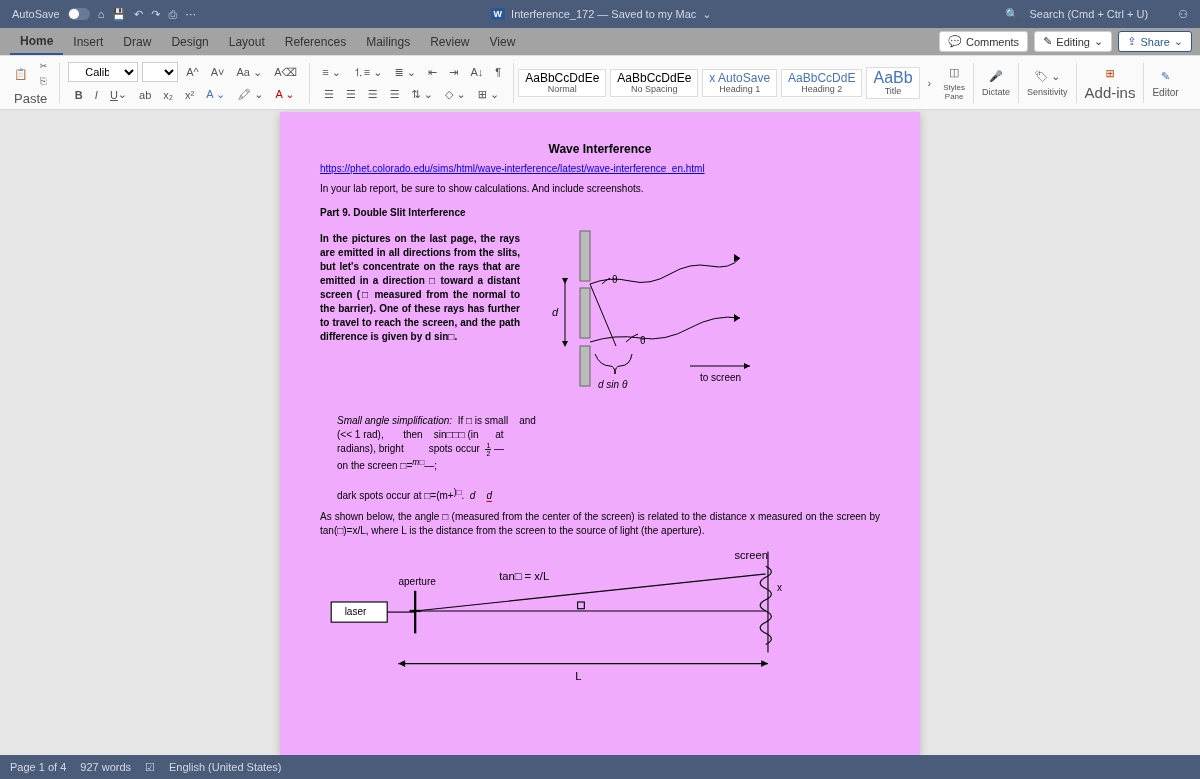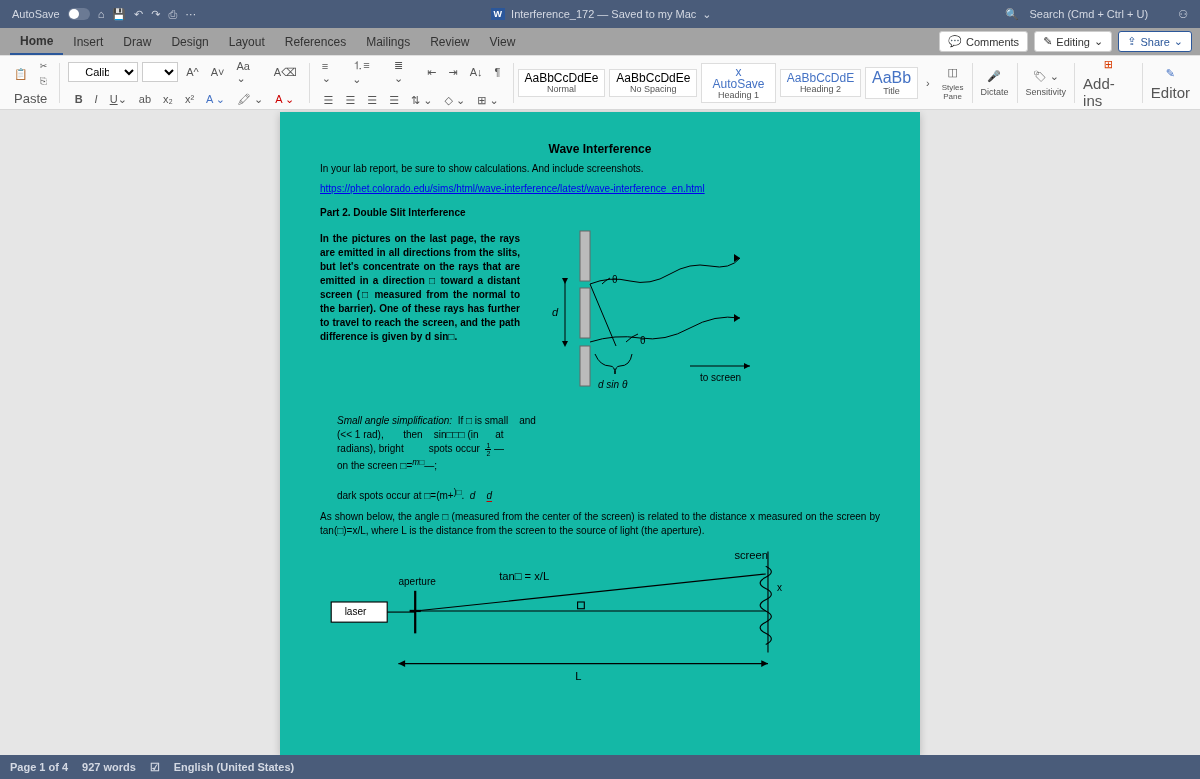--- a/index.html
+++ b/index.html
@@ -24,38 +24,38 @@
 .ribbon-group { display: flex; flex-direction: column; align-items: center; gap: 2px; padding: 2px 4px; }
 .ribbon-sep { width: 1px; height: 40px; background: #ddd; }
 .ribbon-row { display: flex; align-items: center; gap: 4px; }
 .ribbon-btn { padding: 2px 4px; cursor: pointer; border-radius: 2px; display: flex; align-items: center; }
 .font-select { border: 1px solid #ccc; padding: 2px 12px; font-size: 11px; background: #fff; }
 .style-box { border: 1px solid #ddd; padding: 2px 6px; font-size: 9px; text-align: center; background: #fff; cursor: pointer; min-width: 50px; }
 .style-box .preview { font-size: 12px; color: #000; line-height: 1; }
 .style-box.title .preview { font-size: 16px; color: #4472c4; }
 
 .doc-area { position: absolute; top: 110px; bottom: 24px; left: 0; right: 0; background: #e6e6e6; overflow: hidden; display: flex; justify-content: center; }
-.page { width: 640px; background: #14b8a6; margin-top: 2px; box-shadow: 0 2px 8px rgba(0,0,0,0.2); padding: 30px 40px; font-size: 10px; color: #000; position: relative; overflow: hidden; }
+.page { width: 640px; background: #f0abfc; margin-top: 2px; box-shadow: 0 2px 8px rgba(0,0,0,0.2); padding: 30px 40px; font-size: 10px; color: #000; position: relative; overflow: hidden; }
 
 .page h2 { text-align: center; font-size: 12px; font-weight: 600; margin-bottom: 6px; }
 .page a { color: #0000ee; text-decoration: underline; font-size: 10px; }
 .page p { margin: 6px 0; line-height: 1.4; }
 .page .section-title { font-weight: 600; margin-top: 10px; }
 
 .two-col { display: flex; gap: 20px; }
 .two-col .col-left { flex: 0 0 200px; text-align: justify; font-weight: bold; }
 .two-col .col-right { flex: 1; position: relative; }
 
 .diagram1 { position: relative; width: 240px; height: 180px; }
 .diagram1 svg { position: absolute; inset: 0; }
 
 .diagram2 { position: relative; width: 100%; height: 130px; margin-top: 8px; }
 .diagram2 svg { position: absolute; inset: 0; }
 
-.statusbar { position: absolute; bottom: 0; left: 0; right: 0; height: 24px; background: #4a5c7a; color: #d4d9e3; font-size: 11px; display: flex; align-items: center; padding: 0 10px; gap: 14px; font-weight: bold; }
+.statusbar { position: absolute; bottom: 0; left: 0; right: 0; height: 24px; background: #4a5c7a; color: #d4d9e3; font-size: 11px; display: flex; align-items: center; padding: 0 10px; gap: 14px; }
 .statusbar .right { margin-left: auto; display: flex; align-items: center; gap: 10px; }
 .zoom-slider { width: 80px; height: 2px; background: #8a95a8; position: relative; }
 .zoom-slider::after { content: ''; position: absolute; width: 8px; height: 8px; background: #d4d9e3; border-radius: 50%; top: -3px; left: 50%; }
 .vert-sep { width: 1px; height: 14px; background: #6b7a94; }
 
 .italic { font-style: italic; }
 .frac { display: inline-flex; flex-direction: column; font-size: 7px; line-height: 1; vertical-align: middle; text-align: center; }
 .frac .n { border-bottom: 1px solid #000; padding: 0 1px; }
 </style>
 </head>
@@ -199,30 +199,30 @@
     <span style="font-size:9px;">Sensitivity</span>
   </div>
   <div class="ribbon-sep"></div>
   <div class="ribbon-group">
     <span class="ribbon-btn" style="color:#d83b01;">⊞</span>
     <span style="font-size:15px;">Add-ins</span>
   </div>
   <div class="ribbon-sep"></div>
   <div class="ribbon-group">
     <span class="ribbon-btn" style="color:#4472c4;">✎</span>
-    <span style="font-size:15px;">Editor</span>
+    <span style="font-size:10px;">Editor</span>
   </div>
 </div>
 
 <div class="doc-area">
   <div class="page">
     <h2>Wave Interference</h2>
+    <p style="text-align:left;"><a>https://phet.colorado.edu/sims/html/wave-interference/latest/wave-interference_en.html</a></p>
     <p>In your lab report, be sure to show calculations. And include screenshots.</p>
-    <p style="text-align:left;"><a>https://phet.colorado.edu/sims/html/wave-interference/latest/wave-interference_en.html</a></p>
-    <p class="section-title">Part 2. Double Slit Interference</p>
+    <p class="section-title">Part 9. Double Slit Interference</p>
     <div class="two-col">
       <div class="col-left">
         <p><span>In the pictures on the last page, the rays are emitted in all directions from the slits, but let's concentrate on the rays that are emitted in a direction □ toward a distant screen (□ measured from the normal to the barrier). One of these rays has further to travel to reach the screen, and the path difference is given by d sin□.</span></p>
       </div>
       <div class="col-right">
         <div class="diagram1">
           <svg viewBox="0 0 240 180">
 
             <rect x="40" y="5" width="10" height="50" fill="#bbb" stroke="#666"></rect>
             <rect x="40" y="62" width="10" height="50" fill="#bbb" stroke="#666"></rect>

